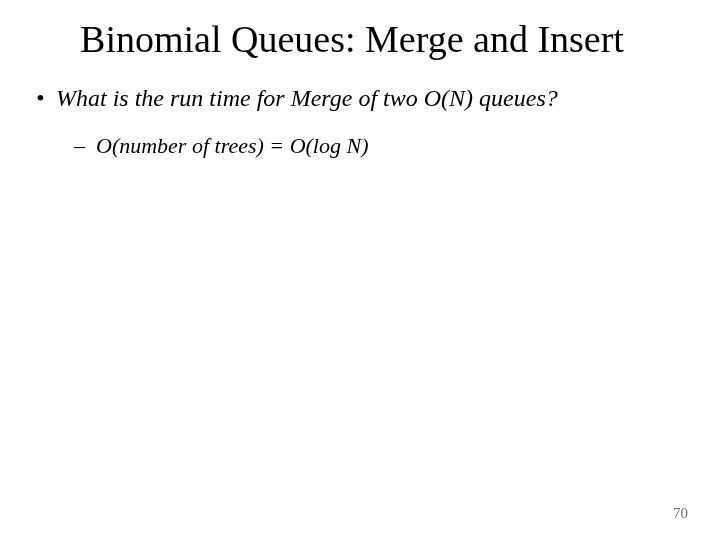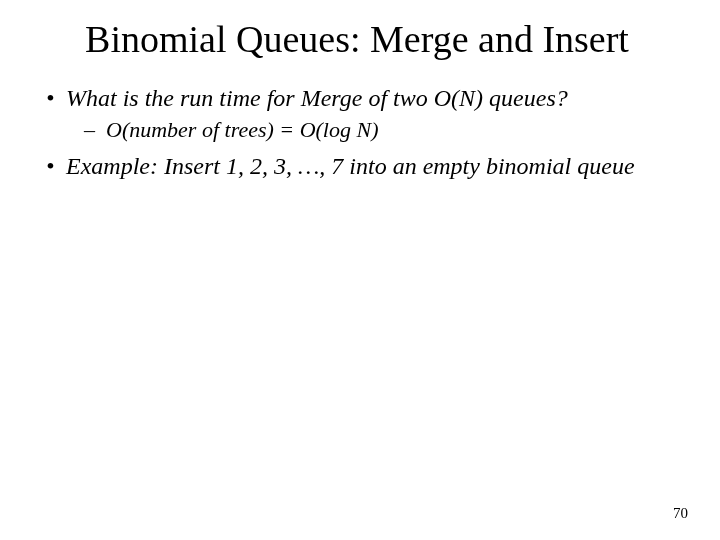--- a/index.html
+++ b/index.html
@@ -7,21 +7,21 @@
     padding: 0;
     width: 720px;
     height: 540px;
     background: #ffffff;
     font-family: "Times New Roman", Times, serif;
     color: #000;
     position: relative;
     overflow: hidden;
   }
   .slide {
-    padding: 18px 50px 0 44px;
+    padding: 18px 50px 0 34px;
   }
   .title {
     text-align: center;
     font-size: 38px;
     line-height: 1.15;
     margin: 0 0 22px 0;
     font-weight: normal;
   }
   ul.level1 {
     list-style: none;
@@ -38,21 +38,21 @@
   }
   ul.level1 > li::before {
     content: "•";
     position: absolute;
     left: 2px;
     top: 0;
   }
   ul.level2 {
     list-style: none;
     padding: 0;
-    margin: 4px 0 6px 0;
+    margin: 20px 0 6px 0;
     font-size: 22px;
   }
   ul.level2 > li {
     position: relative;
     padding-left: 40px;
     margin-bottom: 4px;
   }
   ul.level2 > li::before {
     content: "–";
     position: absolute;
@@ -62,39 +62,36 @@
   .sub0 {
     font-size: 0.72em;
     vertical-align: sub;
     line-height: 0;
   }
   .pagenum {
     position: absolute;
     right: 32px;
     bottom: 18px;
     font-size: 15px;
-    color: #000000;
+    color: #737373;
   }
 </style>
 </head>
 <body>
 
 <div class="slide">
   <h1 class="title">Binomial Queues: Merge and Insert</h1>
 
   <ul class="level1">
     <li>
       <span>What is the run time for Merge of two O(N) queues?</span>
       <ul class="level2">
         <li>
           <span>O(number of trees) = O(log N)</span>
         </li>
       </ul>
     </li>
 
 
-    <li>
-      <span>Example: Insert 1, 2, 3, …, 7 into an empty binomial queue</span>
-    </li>
   </ul>
 </div>
 
 <div class="pagenum">70</div>
 
 </body></html>

